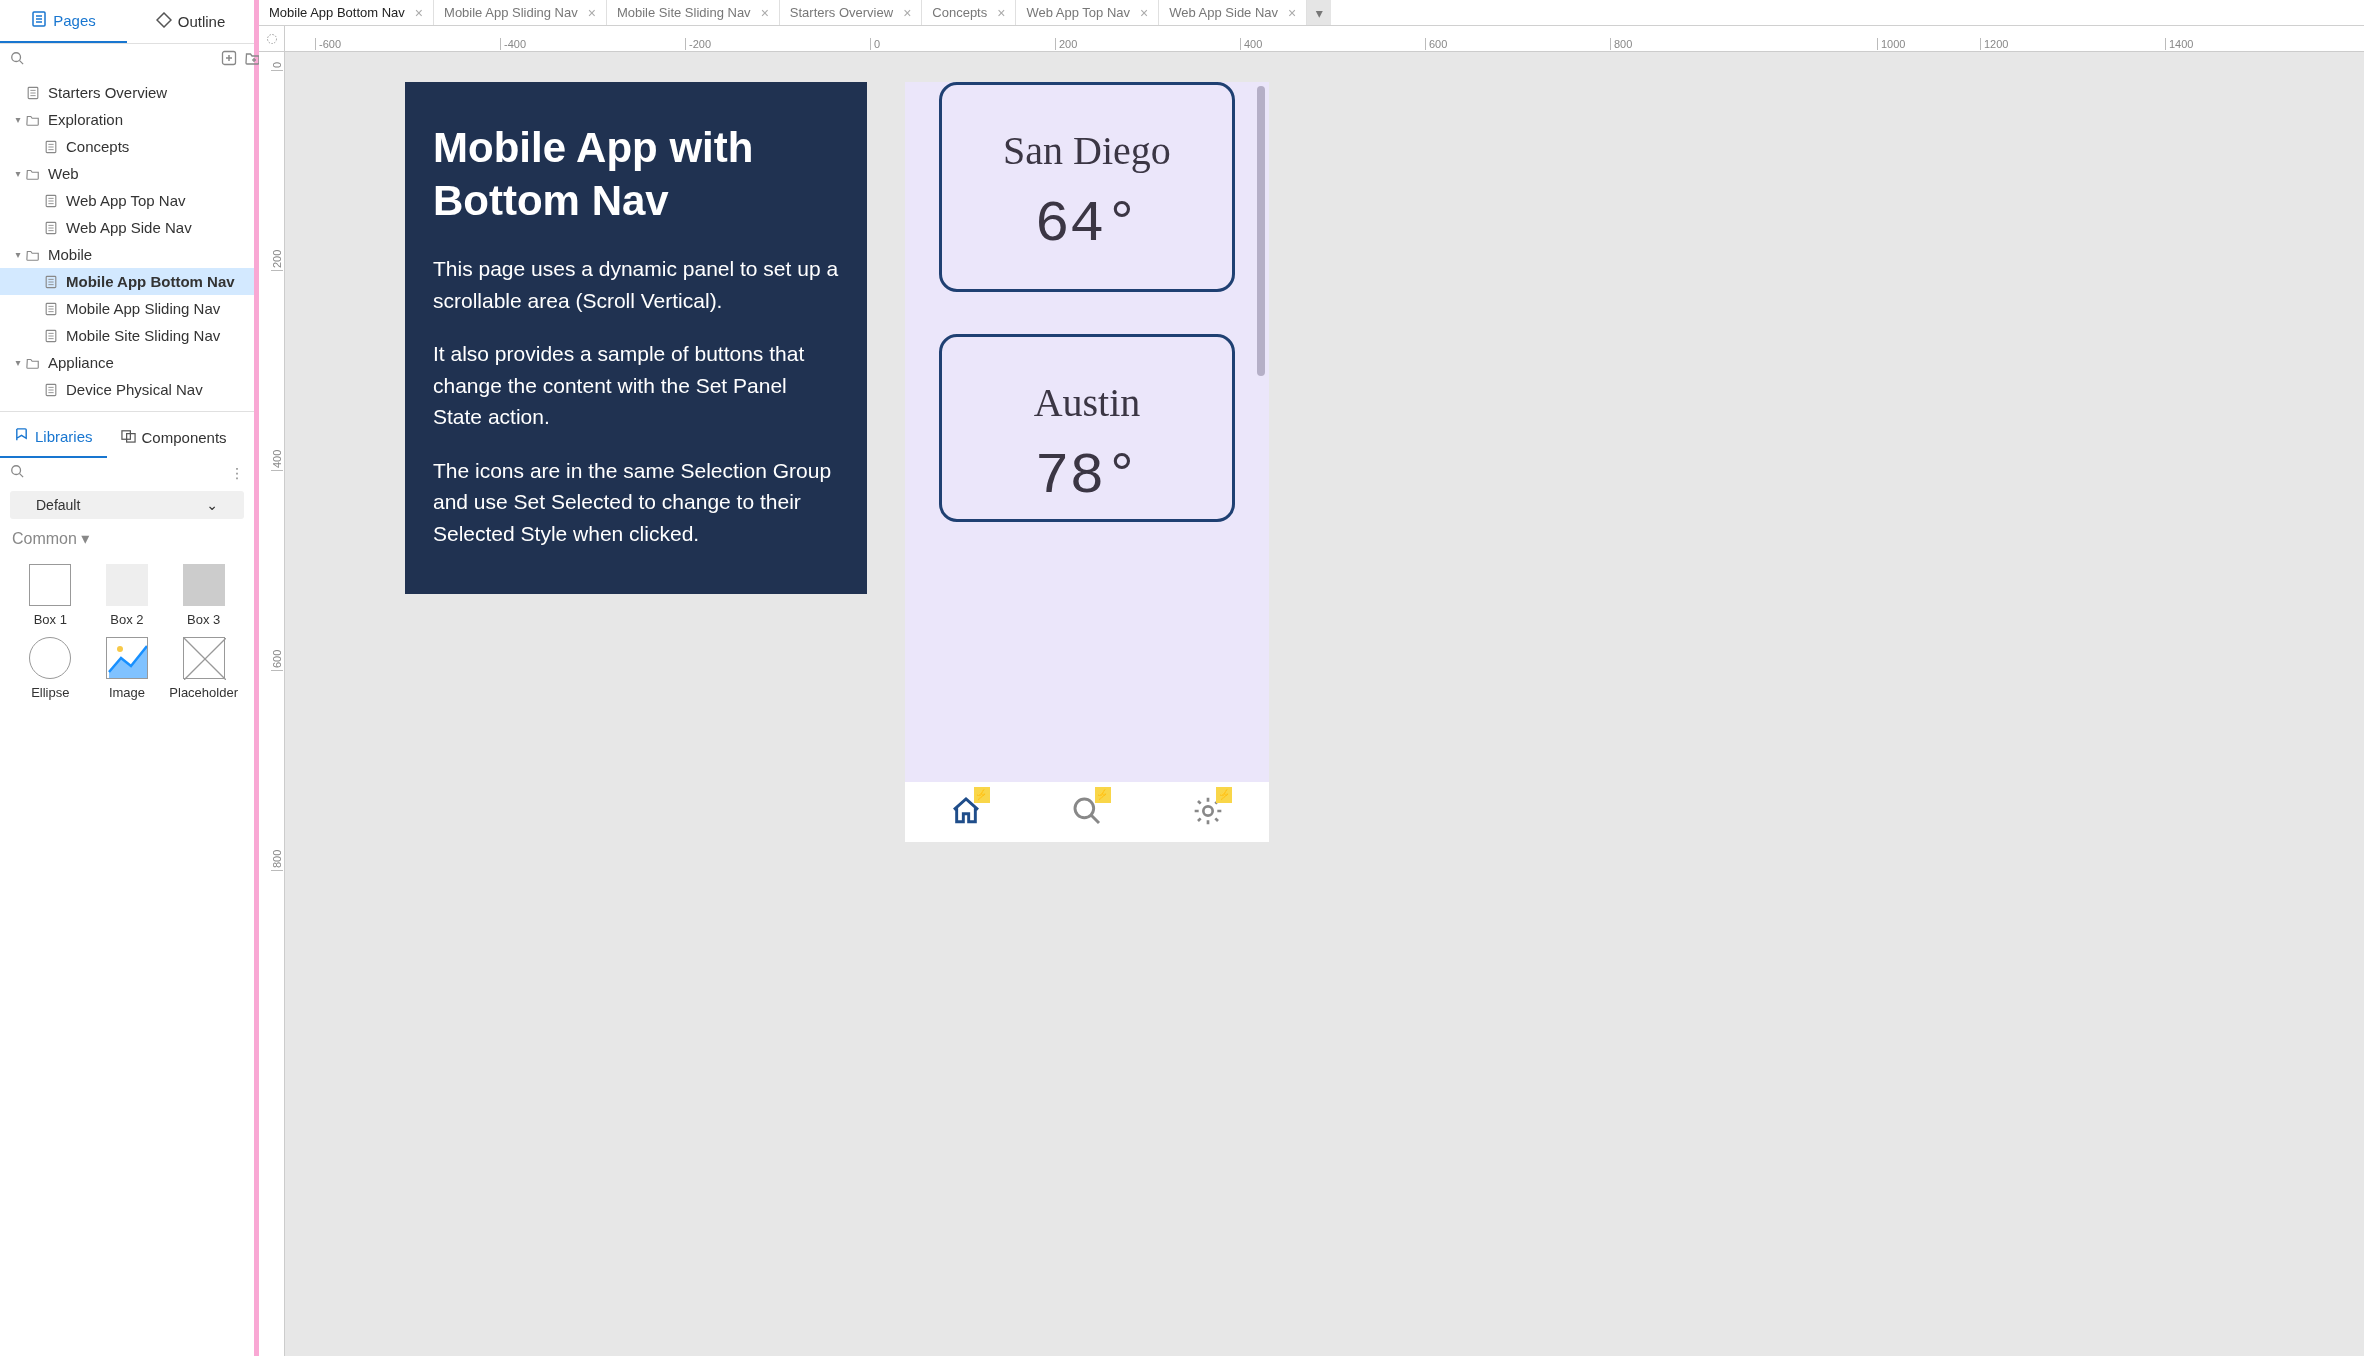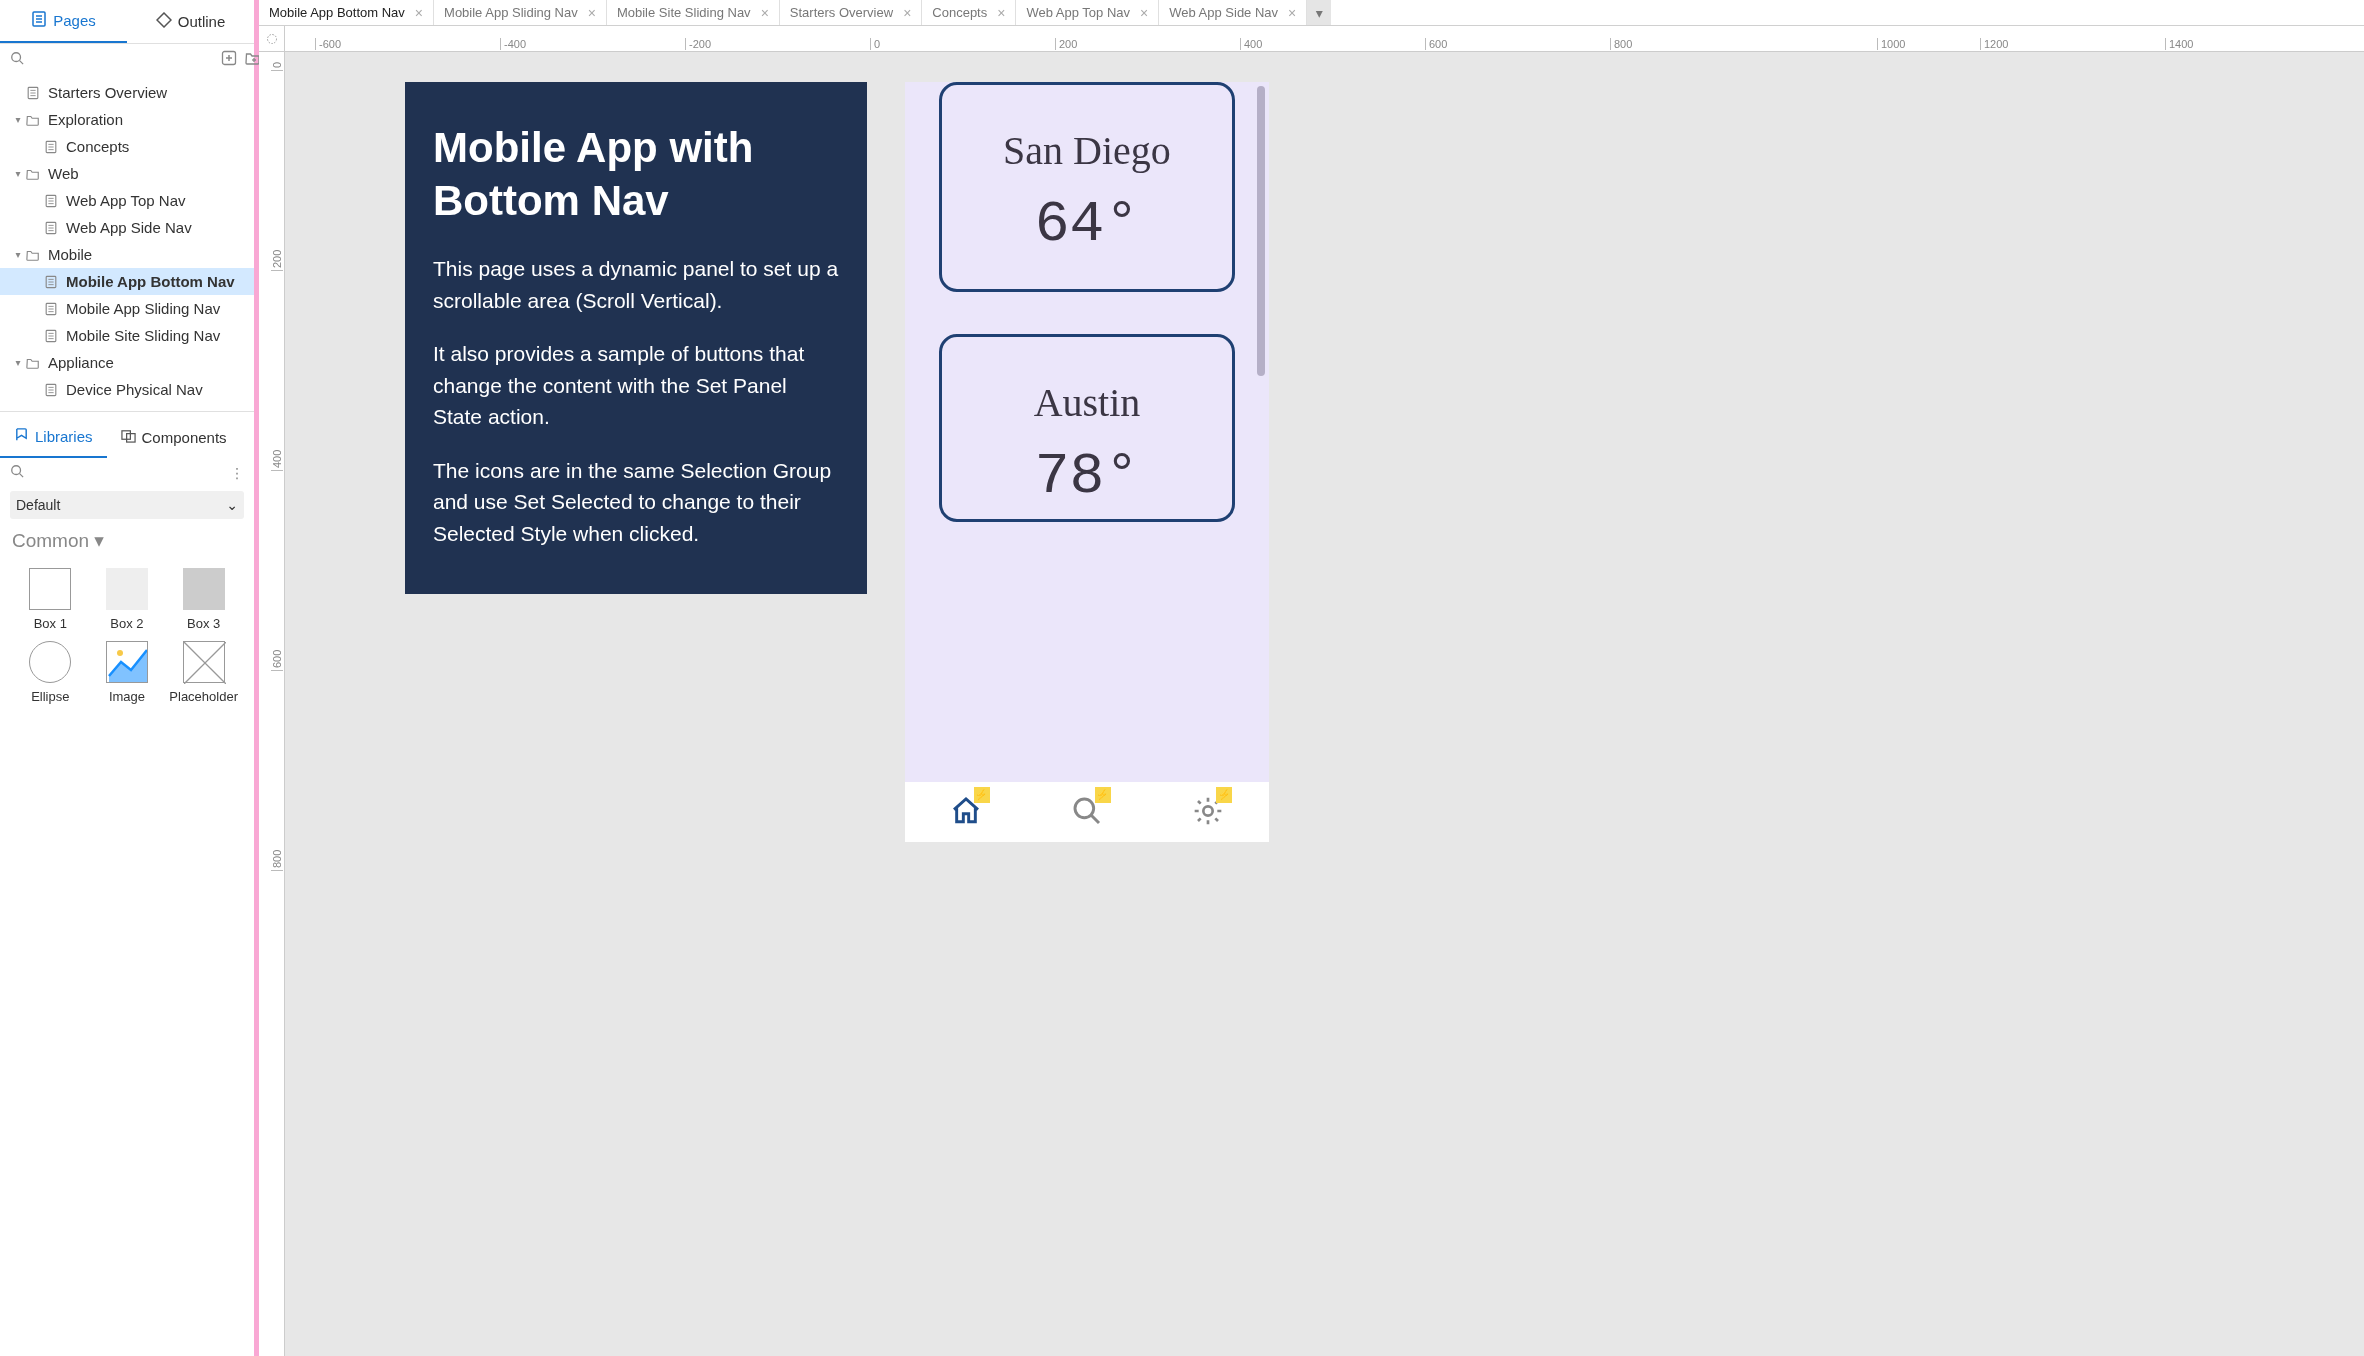--- a/index.html
+++ b/index.html
@@ -23,22 +23,22 @@
 .tree-item .node-icon { width: 18px; display: inline-flex; justify-content: center; color: #777; margin-right: 6px; }
 .tree-item.d0 { padding-left: 12px; }
 .tree-item.d1 { padding-left: 30px; }
 
 .libs-section { border-top: 1px solid #e0e0e0; margin-top: 4px; padding-top: 4px; }
 .libs-tabs { display: flex; height: 42px; align-items: center; }
 .libs-tab { flex: 0 0 auto; padding: 0 14px; display: flex; align-items: center; gap: 6px; font-size: 15px; cursor: pointer; height: 100%; }
 .libs-tab.active { color: #1876d0; border-bottom: 2px solid #1876d0; }
 .libs-search-row { display: flex; align-items: center; padding: 6px 10px; gap: 8px; }
 .libs-search-row .more-icon { color: #888; cursor: pointer; }
-.libs-select { display: flex; align-items: center; justify-content: space-between; background: #f0f0f0; margin: 4px 10px; padding: 6px 6px; border-radius: 3px; cursor: pointer; }
-.libs-cat { padding: 6px 12px; color: #888; font-size: 19px; }
+.libs-select { display: flex; align-items: center; justify-content: space-between; background: #f0f0f0; margin: 4px 10px; padding: 6px 26px; border-radius: 3px; cursor: pointer; }
+.libs-cat { padding: 6px 12px; color: #888; font-size: 16px; }
 
 .widgets { display: grid; grid-template-columns: repeat(3, 1fr); gap: 10px 4px; padding: 10px 14px; }
 .widget { display: flex; flex-direction: column; align-items: center; gap: 6px; cursor: pointer; font-size: 13px; }
 .widget .shape { width: 42px; height: 42px; }
 
 
 .canvas-area { flex: 1; display: flex; flex-direction: column; position: relative; background: #fff; }
 .tabbar { height: 26px; display: flex; border-bottom: 1px solid #d0d0d0; overflow: hidden; }
 .filetab { display: flex; align-items: center; padding: 0 10px; border-right: 1px solid #e0e0e0; gap: 10px; font-size: 13px; color: #777; cursor: pointer; white-space: nowrap; }
 .filetab.active { color: #222; background: #fff; }

